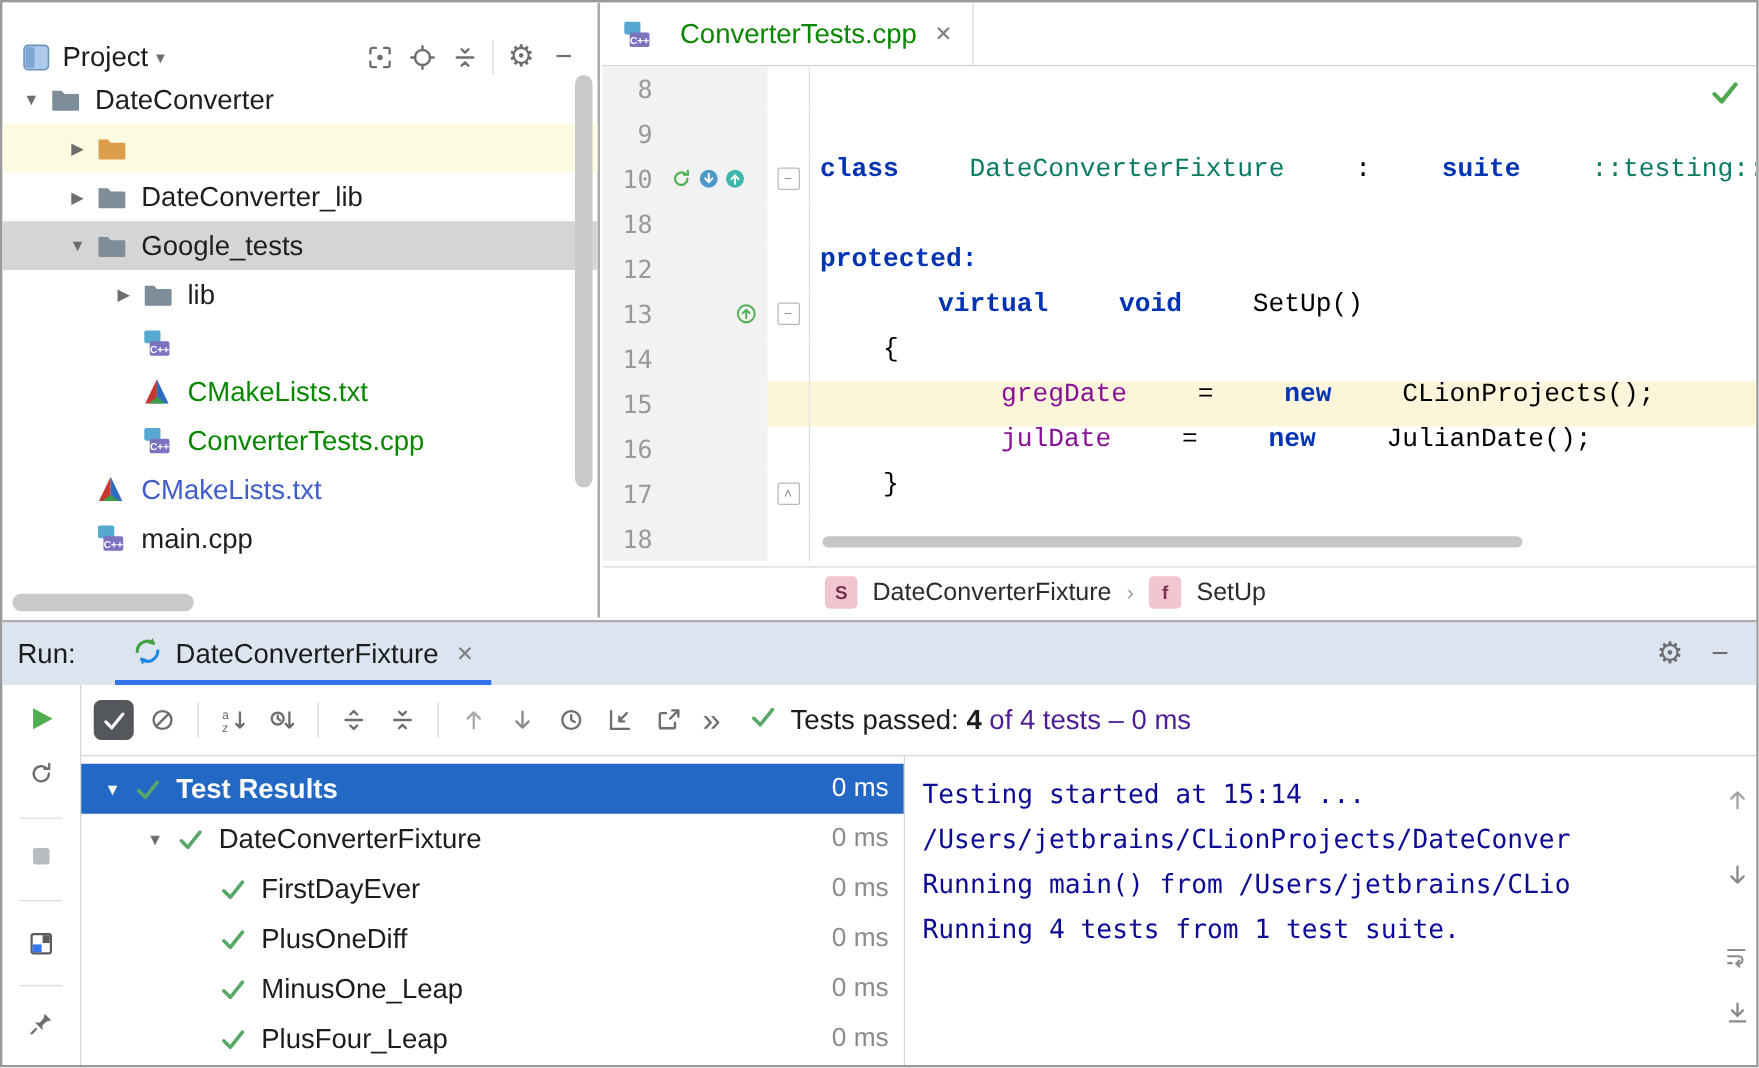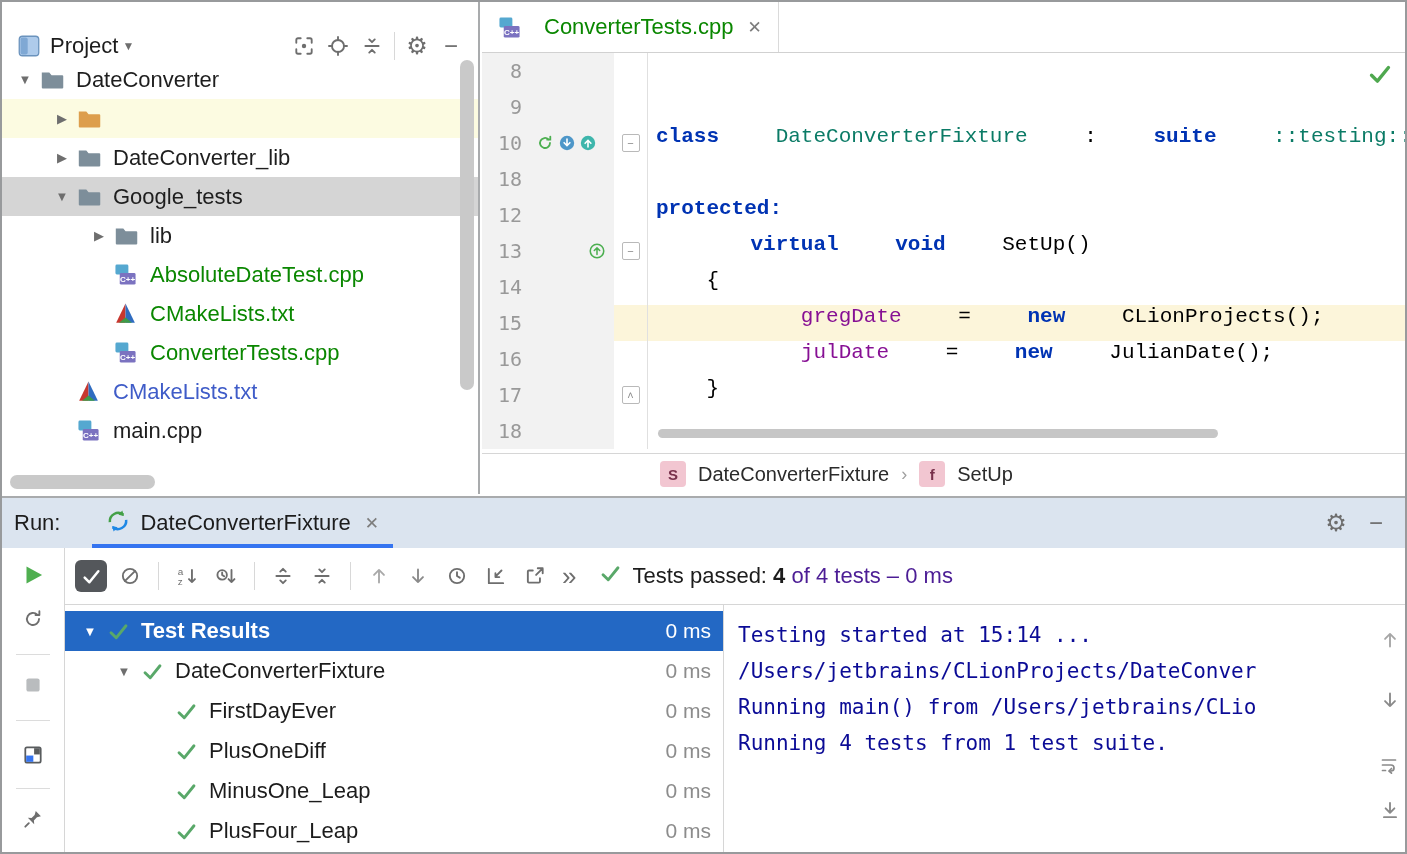--- a/index.html
+++ b/index.html
@@ -162,21 +162,20 @@
         </div>
         <div class="tree-row" style="padding-left: 82px;">
           <span class="chev"></span>
           <span class="tree-ico">
             <svg width="23" height="23" viewBox="0 0 16 16">
               <rect x="1" y="1" width="9" height="7" rx="1" fill="#55a8d0"></rect>
               <rect x="4" y="7" width="11" height="8" rx="1" fill="#7b72c0"></rect>
               <text x="9.5" y="13.3" font-size="5.6" font-family="Liberation Sans, sans-serif" font-weight="bold" fill="#fff" text-anchor="middle">C++</text>
             </svg>
           </span>
-          <span class="tree-label c-green">AbsoluteDateTest.cpp</span>
         </div>
         <div class="tree-row" style="padding-left: 82px;">
           <span class="chev"></span>
           <span class="tree-ico">
             <svg width="23" height="23" viewBox="0 0 16 16">
               <path d="M8 1 1.5 14.5H8z" fill="#c7372f"></path>
               <path d="M8 1l6.5 13.5H8z" fill="#2f6cc0"></path>
               <path d="M3.5 14.5h9L8 10.8z" fill="#3f9b48"></path>
             </svg>
           </span>

